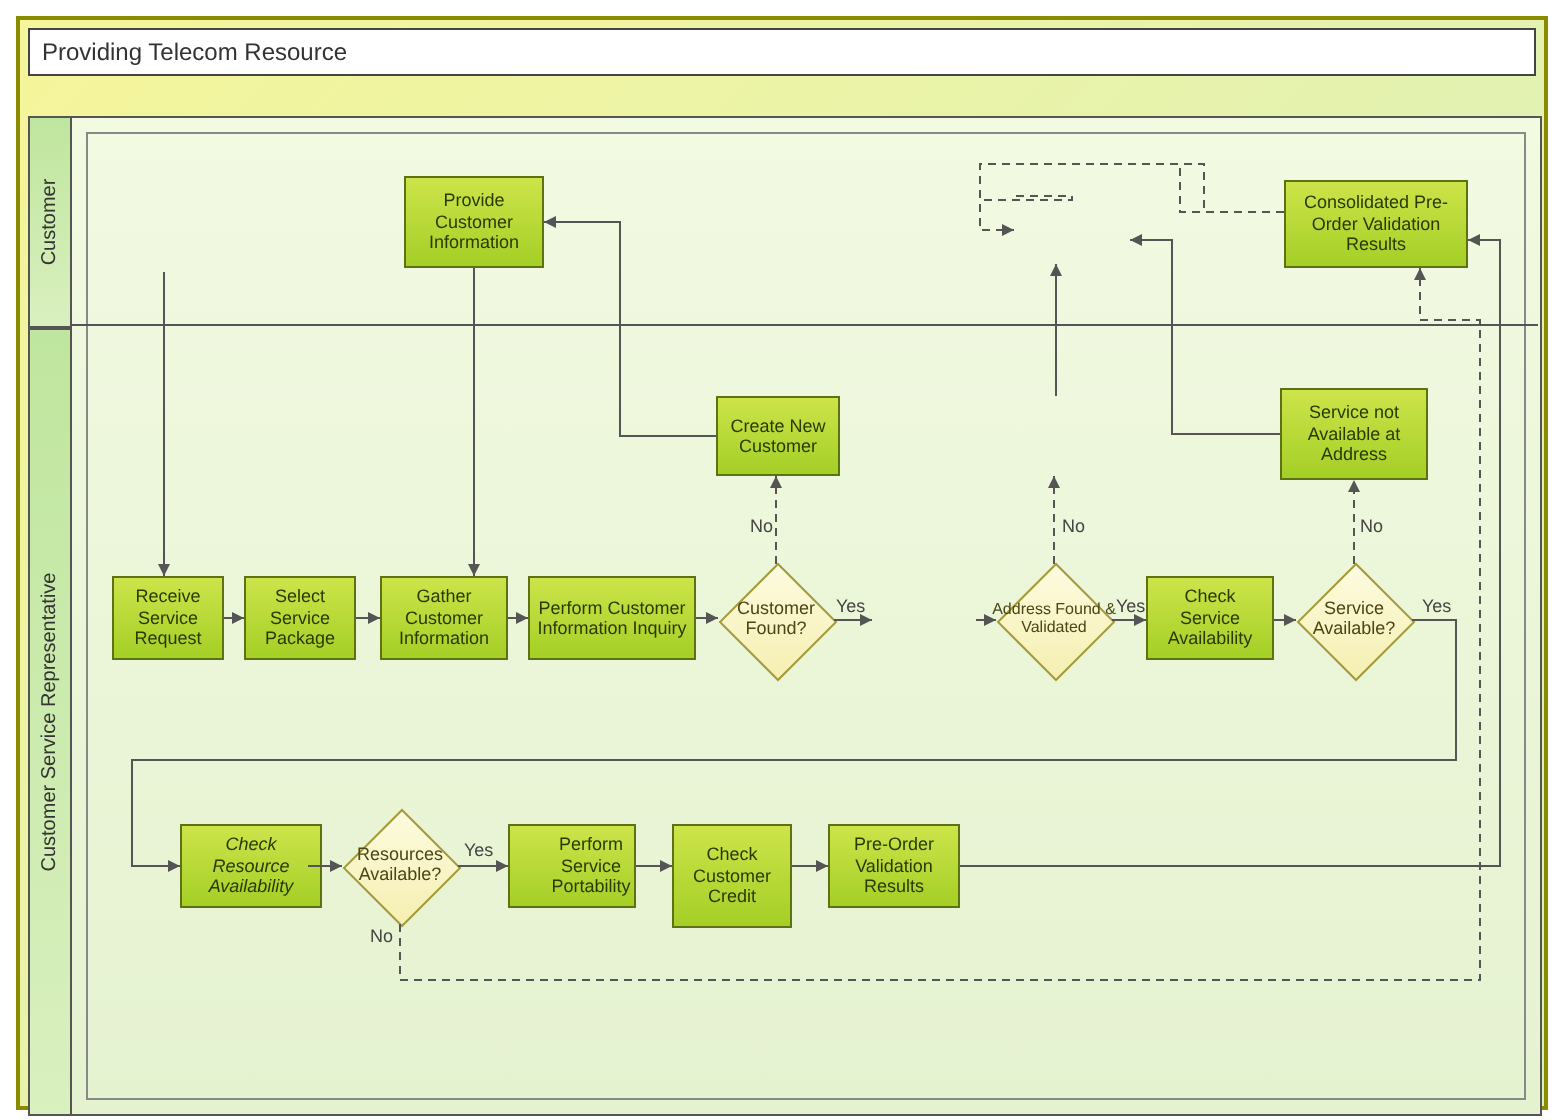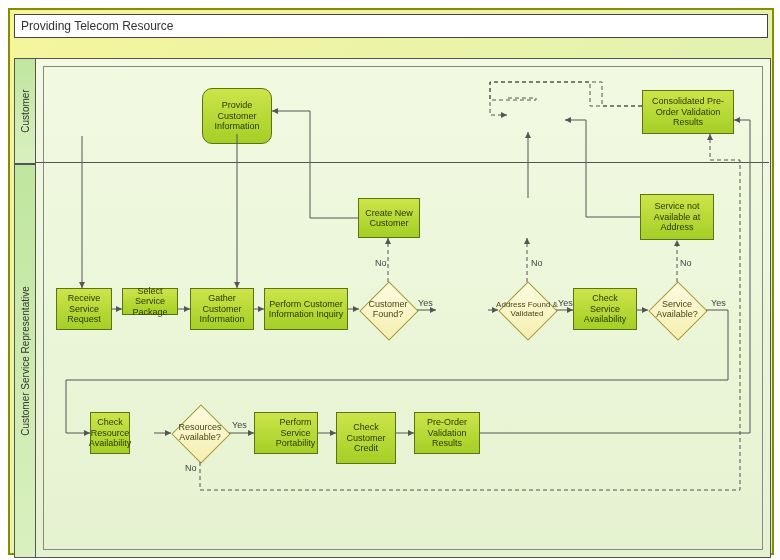--- a/index.html
+++ b/index.html
@@ -32,46 +32,46 @@
       <div>Customer</div>
     </div>
   <div class="lane-label csr">
       <div>Customer Service Representative</div>
     </div>
 
   <div class="lane-area"></div>
   <div class="inner-box"></div>
   <div class="lane-divider"></div>
 
-  <div class="node" style="left:192px;top:78px;width:70px;height:56px;border-radius:10px;">Provide Customer Information</div>
+  <div class="node" style="left:192px;top:78px;width:70px;height:46px;">Provide Customer Information</div>
   <div class="node" style="left:632px;top:80px;width:92px;height:44px;">Consolidated Pre-Order Validation Results</div>
 
   <div class="node" style="left:46px;top:278px;width:56px;height:42px;">Receive Service Request</div>
-  <div class="node" style="left:112px;top:278px;width:56px;height:27px;">Select Service Package</div>
+  <div class="node" style="left:112px;top:278px;width:56px;height:42px;">Select Service Package</div>
   <div class="node" style="left:180px;top:278px;width:64px;height:42px;">Gather Customer Information</div>
   <div class="node" style="left:254px;top:278px;width:84px;height:42px;">Perform Customer Information Inquiry</div>
 
   <div class="diamond" style="left:358px;top:280px;width:40px;height:40px;"></div>
   <div class="diamond-label" style="left:345px;top:282px;width:66px;height:36px;">Customer Found?</div>
 
   <div class="node" style="left:348px;top:188px;width:62px;height:40px;">Create New Customer</div>
 
 
   <div class="diamond" style="left:497px;top:280px;width:40px;height:40px;"></div>
   <div class="diamond-label" style="left:482px;top:279px;width:70px;height:42px;font-size:8px;">Address Found &amp; Validated</div>
 
 
   <div class="node" style="left:563px;top:278px;width:64px;height:42px;">Check Service Availability</div>
 
   <div class="diamond" style="left:647px;top:280px;width:40px;height:40px;"></div>
   <div class="diamond-label" style="left:632px;top:282px;width:70px;height:36px;">Service Available?</div>
 
   <div class="node" style="left:630px;top:184px;width:74px;height:46px;">Service not Available at Address</div>
 
-  <div class="node" style="left:80px;top:402px;width:40px;height:42px;">Check Resource Availability</div>
+  <div class="node" style="left:80px;top:402px;width:71px;height:42px;font-style:italic;">Check Resource Availability</div>
 
   <div class="diamond" style="left:170px;top:403px;width:40px;height:40px;"></div>
   <div class="diamond-label" style="left:155px;top:404px;width:70px;height:38px;">Resources Available?</div>
 
   <div class="node" style="left:244px;top:402px;width:64px;height:42px;padding-left:22px;">Perform Service Portability</div>
   <div class="node" style="left:326px;top:402px;width:60px;height:52px;">Check Customer Credit</div>
   <div class="node" style="left:404px;top:402px;width:66px;height:42px;">Pre-Order Validation Results</div>
 
   <div class="edge-label" style="left:365px;top:248px;">No</div>
   <div class="edge-label" style="left:408px;top:288px;">Yes</div>

